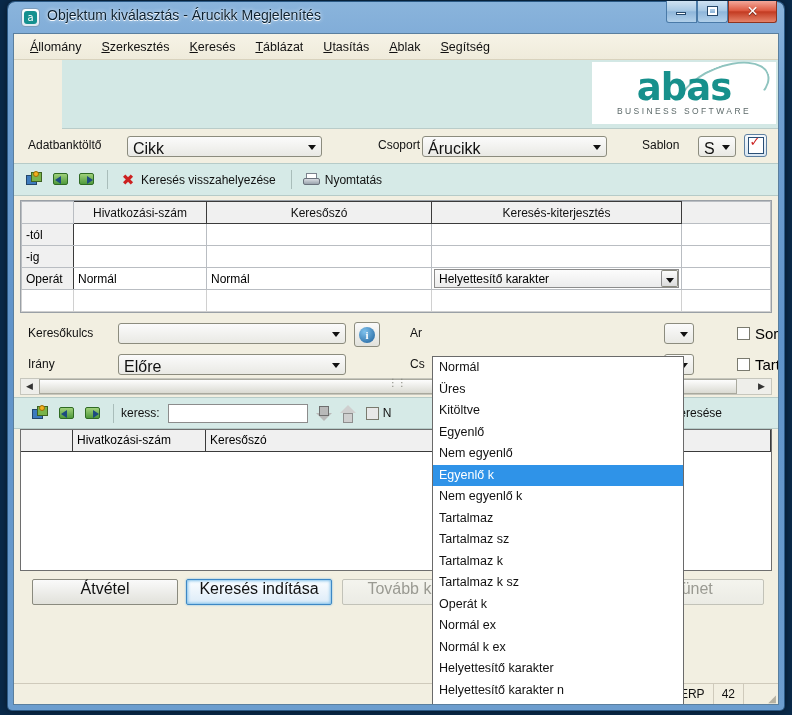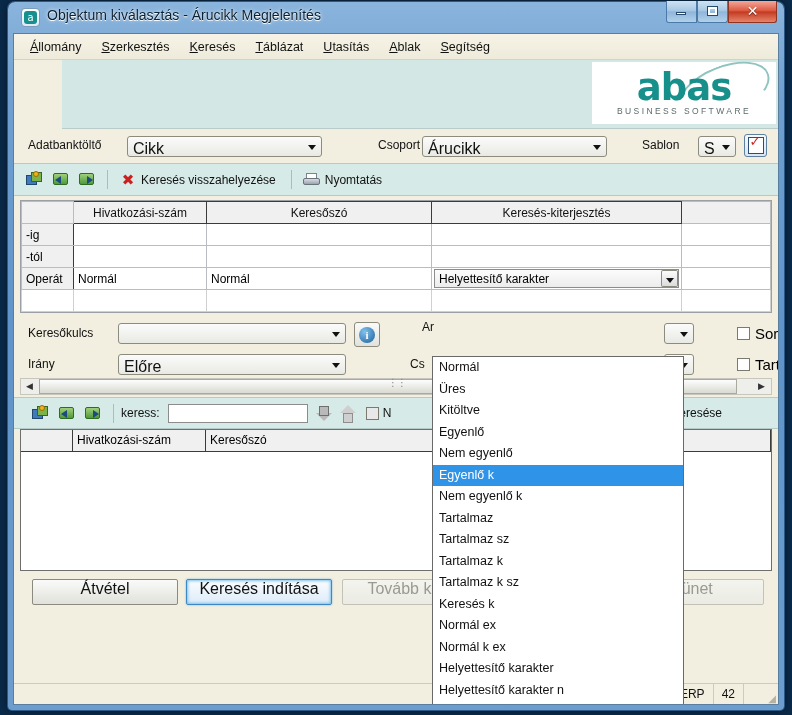--- a/index.html
+++ b/index.html
@@ -289,28 +289,28 @@
           </colgroup>
         <tbody>
             <tr>
           <th></th>
           <th class="hdr-strong">Hivatkozási-szám</th>
           <th class="hdr-strong">Keresőszó</th>
           <th class="hdr-strong">Keresés-kiterjesztés</th>
           <th></th>
         </tr>
         <tr>
-          <td class="rowlbl">-ig</td>
+          <td class="rowlbl">-tól</td>
           <td></td>
           <td></td>
           <td></td>
           <td></td>
         </tr>
         <tr>
-          <td class="rowlbl">-tól</td>
+          <td class="rowlbl">-ig</td>
           <td></td>
           <td></td>
           <td></td>
           <td></td>
         </tr>
         <tr>
           <td class="rowlbl">Operát</td>
           <td>Normál</td>
           <td>Normál</td>
           <td style="padding:1px 2px;">
@@ -334,21 +334,21 @@
 
     <div class="midform">
       <div class="lbl" style="left:14px;top:10px;">Keresőkulcs</div>
       <div class="combo" style="left:104px;top:7px;width:228px;">
         <span></span>
         <span class="arw"></span>
       </div>
       <div class="info-btn" style="left:340px;top:6px;">
         <div class="g">i</div>
       </div>
-      <div class="lbl" style="left:396px;top:4px;margin-left:12px;">Ar</div>
+      <div class="lbl" style="left:396px;top:10px;">Ar</div>
 
       <div class="lbl" style="left:14px;top:41px;">Irány</div>
       <div class="combo" style="left:104px;top:38px;width:228px;">
         <span>Előre</span>
         <span class="arw"></span>
       </div>
       <div class="lbl" style="left:396px;top:41px;">Cs</div>
 
       <div class="combo" style="left:650px;top:7px;width:30px;">
           <span class="arw"></span>
@@ -434,21 +434,21 @@
         <div class="dd-item">Üres</div>
         <div class="dd-item">Kitöltve</div>
         <div class="dd-item">Egyenlő</div>
         <div class="dd-item">Nem egyenlő</div>
         <div class="dd-item sel">Egyenlő k</div>
         <div class="dd-item">Nem egyenlő k</div>
         <div class="dd-item">Tartalmaz</div>
         <div class="dd-item">Tartalmaz sz</div>
         <div class="dd-item">Tartalmaz k</div>
         <div class="dd-item">Tartalmaz k sz</div>
-        <div class="dd-item">Keresés k</div>
+        <div class="dd-item">Operát k</div>
         <div class="dd-item">Normál ex</div>
         <div class="dd-item">Normál k ex</div>
         <div class="dd-item">Helyettesítő karakter</div>
         <div class="dd-item">Helyettesítő karakter n</div>
         <div class="dd-item">Helyettesítő karakter k</div>
       </div>
 
   </div>
 </div>
 

